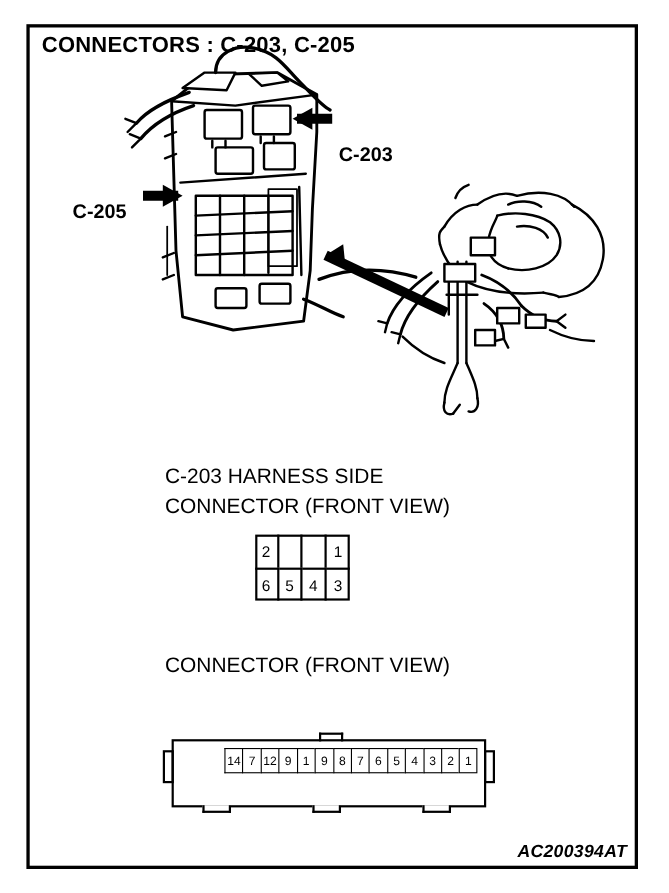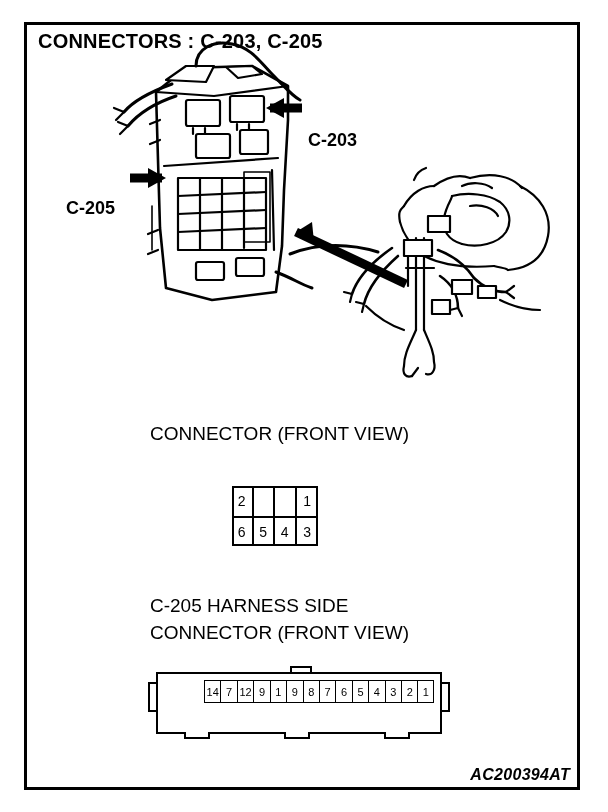--- a/index.html
+++ b/index.html
@@ -42,21 +42,21 @@
     white-space: nowrap;
   }
   .callout {
     position: absolute;
     font-size: 18px;
     font-weight: bold;
     white-space: nowrap;
     margin-top: 32px;
   }
   .callout-c203 { left: 308px; top: 98px; }
-  .callout-c205 { left: 66px;  top: 166px; }
+  .callout-c205 { left: 66px;  top: 150px; }
 
   .heading {
     position: absolute;
     font-size: 19px;
     font-weight: normal;
     white-space: nowrap;
     line-height: 27px;
   }
   .heading-a { left: 150px; top: 420px; }
   .heading-b { left: 150px; top: 592px; }
@@ -314,41 +314,41 @@
     <g>
       <path d="M130 178 L162 178" stroke="#000" stroke-width="9" stroke-linecap="butt" fill="none"></path>
       <path d="M166 178 L148 168 L148 188 Z" fill="#000"></path>
     </g>
   </svg>
 
   <div class="callout callout-c203">C-203</div>
   <div class="callout callout-c205">C-205</div>
 
   <div class="heading heading-a">
+    <div>C-203 HARNESS SIDE</div>
     <div>CONNECTOR (FRONT VIEW)</div>
   </div>
 
   <div class="conn203">
     <div class="body"></div>
     <div class="rowtop">
       <div class="cellT">2</div>
       <div class="cellT blank"></div>
       <div class="cellT blank"></div>
       <div class="cellT last">1</div>
     </div>
     <div class="rowbot">
       <div class="cellB">6</div>
       <div class="cellB">5</div>
       <div class="cellB">4</div>
       <div class="cellB last">3</div>
     </div>
   </div>
 
   <div class="heading heading-b">
-    <div>C-205 HARNESS SIDE</div>
     <div>CONNECTOR (FRONT VIEW)</div>
   </div>
 
   <div class="conn205">
     <div class="eartab left"></div>
     <div class="eartab right"></div>
     <div class="toptab"></div>
     <div class="shell"></div>
     <div class="bottab b1"></div>
     <div class="bottab b2"></div>

